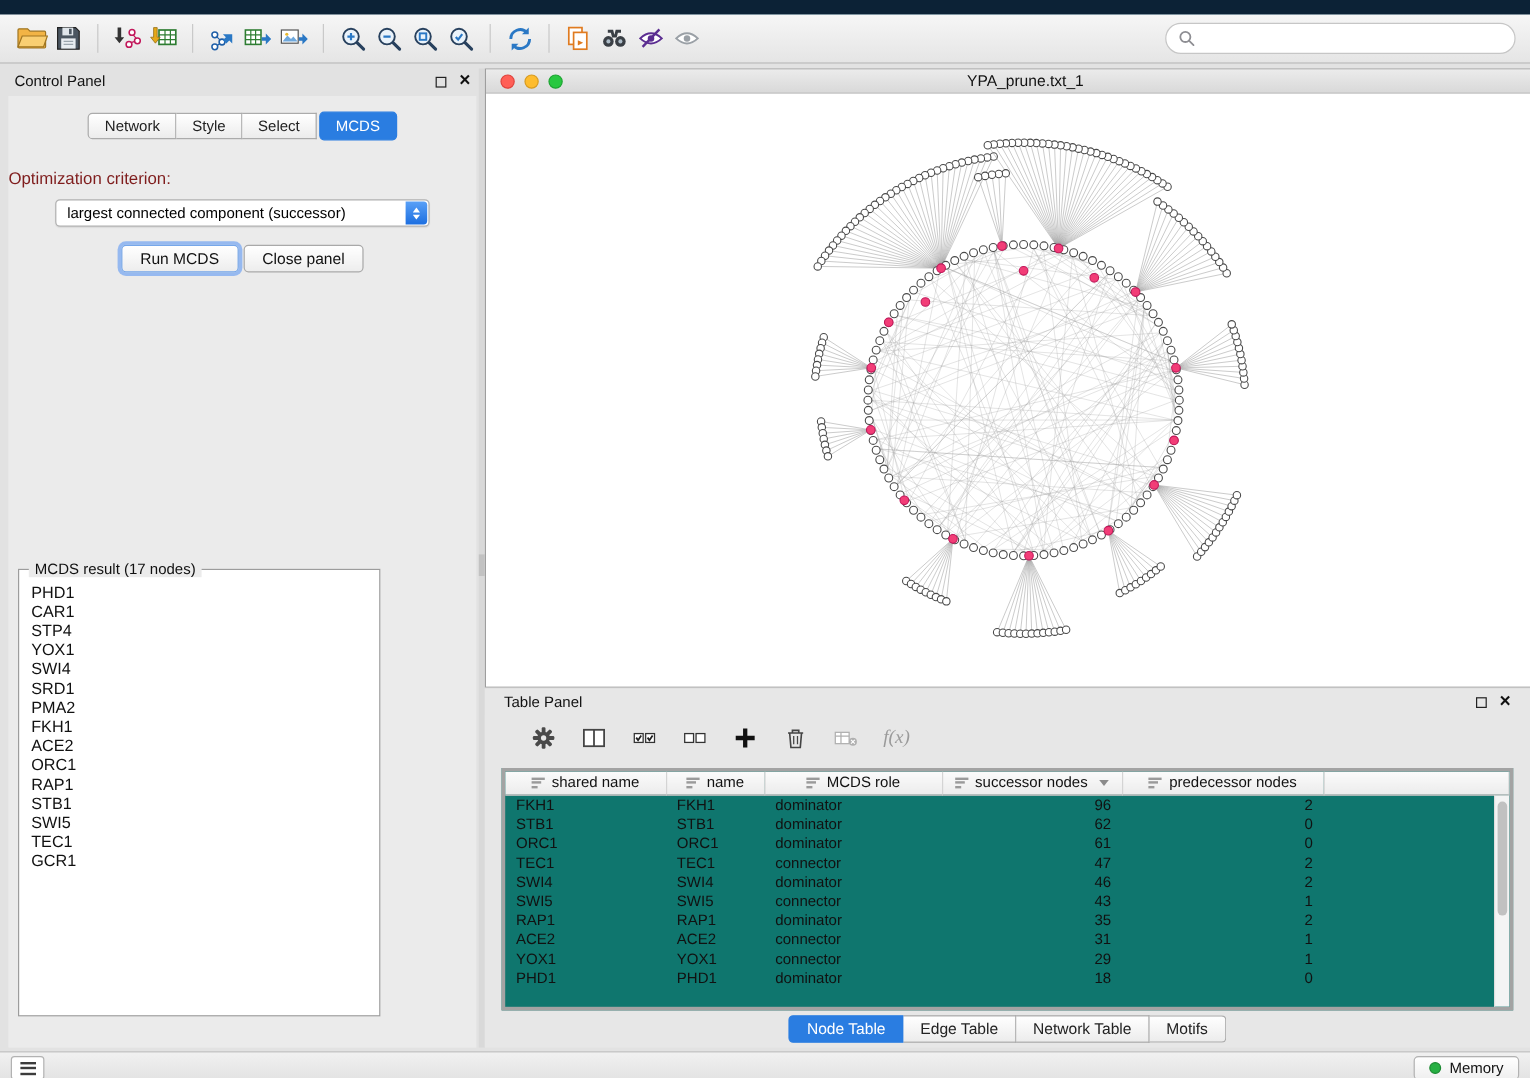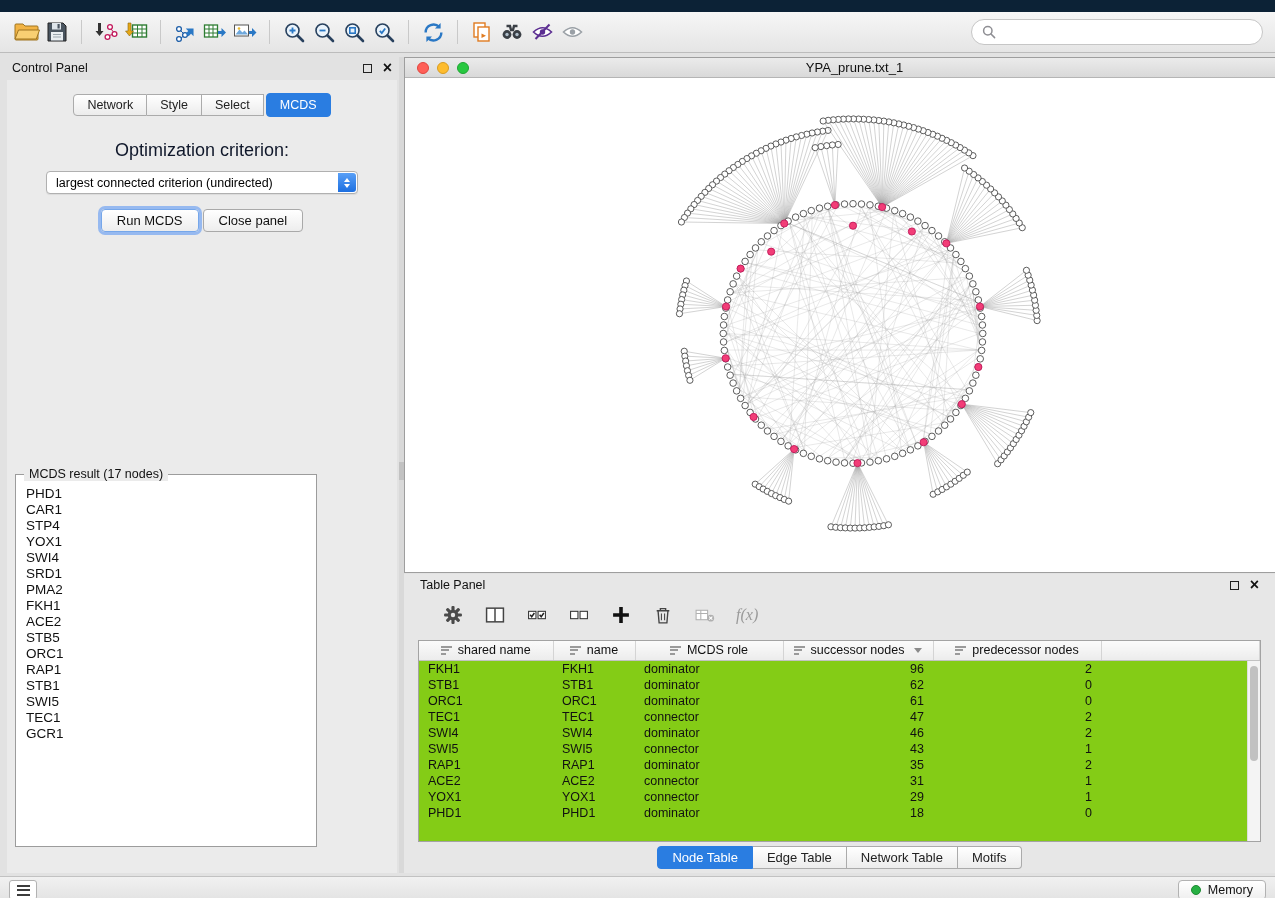--- a/index.html
+++ b/index.html
@@ -24,21 +24,21 @@
   .panel-titlebar { height:22px; display:flex; align-items:center; padding:0 7px; font-size:12.5px; color:#111; }
   .win-btns { margin-left:auto; display:flex; gap:11px; align-items:center; }
   .btn-restore { width:9px; height:9px; border:1.5px solid #222; background:transparent; }
   .btn-close { font-size:16px; font-weight:700; color:#111; line-height:10px; }
   .cp-body { position:absolute; left:2px; top:23px; right:2px; bottom:0; background:#ebebeb; }
   .cp-tabs { display:flex; justify-content:center; align-items:center; padding-top:13px; }
   .cp-tab { font-size:12.5px; color:#222; padding:3px 13px; background:linear-gradient(#fff,#ececec);
             border:1px solid #ababab; border-left:none; }
   .cp-tab:first-child { border-left:1px solid #ababab; border-radius:4px 0 0 4px; }
   .cp-tab.active { background:#2a7de1; color:#fff; border:1px solid #2a7de1; border-radius:4px; margin-left:2px; padding:4px 13px; }
-  .opt-label { text-align:center; margin-top:23px; font-size:18px; color:#0f172a; }
+  .opt-label { text-align:left; margin-top:23px; font-size:14px; color:#7f1d1d; }
   .select { margin:10px auto 0; width:312px; height:23px; background:#fff; border:1px solid #b0b0b0;
             border-radius:4px; position:relative; display:flex; align-items:center; padding-left:9px;
             font-size:12.5px; box-shadow:0 1px 1px rgba(0,0,0,.07); }
   .select .spin { position:absolute; right:1px; top:1px; bottom:1px; width:18px;
                   background:linear-gradient(#59a0f7,#1d6fe0); border-radius:0 3px 3px 0;
                   display:flex; flex-direction:column; align-items:center; justify-content:center; gap:2px; }
   .tri-up { width:0; height:0; border-left:3.5px solid transparent; border-right:3.5px solid transparent; border-bottom:4px solid #fff; }
   .tri-dn { width:0; height:0; border-left:3.5px solid transparent; border-right:3.5px solid transparent; border-top:4px solid #fff; }
   .btn-row { display:flex; justify-content:center; gap:4px; margin-top:15px; }
   .mac-btn { font-size:13px; color:#111; padding:3px 15px; background:linear-gradient(#ffffff,#ededed);
@@ -62,21 +62,21 @@
   .net-title { margin:0 auto; font-size:13px; color:#111; }
   .net-canvas { position:absolute; left:0; top:21px; right:0; bottom:0; background:#fff; }
   .net-canvas svg { display:block; width:100%; height:100%; }
 
   
   .table-panel { position:absolute; left:404px; top:562px; width:871px; height:299px; background:#e7e7e7; }
   .tp-titlebar { height:22px; display:flex; align-items:center; padding:0 16px 0 16px; font-size:12.5px; color:#111; }
   .tp-toolbar { height:38px; display:flex; align-items:center; gap:20px; padding:0 38px; background:#e7e7e7; }
   .tp-icon { width:22px; height:22px; display:flex; align-items:center; justify-content:center; }
   .fx-label { font-family:"Liberation Serif",serif; font-style:italic; font-size:16px; color:#9a9a9a; }
-  .table-wrap { position:absolute; left:14px; right:14px; top:66px; bottom:31px; background:#84cc16; border:1px solid #a3a3a3; overflow:hidden; }
+  .table-wrap { position:absolute; left:14px; right:14px; top:66px; bottom:31px; background:#0f766e; border:3px solid #a3a3a3; overflow:hidden; }
   table.data { border-collapse:collapse; width:100%; font-size:12.5px; table-layout:fixed; color:#111; }
   table.data thead th { background:linear-gradient(#fbfbfb,#ececec); border-right:1px solid #d4d4d4;
                         border-bottom:1px solid #c2c2c2; font-weight:normal; height:19px; padding:0 5px; }
   .th-inner { display:flex; align-items:center; gap:6px; justify-content:center; }
   .sort-icon { flex:0 0 11px; width:11px; height:9px; background:
       linear-gradient(#9a9a9a,#9a9a9a) 0 0/11px 2px no-repeat,
       linear-gradient(#9a9a9a,#9a9a9a) 0 3.5px/8px 2px no-repeat,
       linear-gradient(#9a9a9a,#9a9a9a) 0 7px/5px 2px no-repeat; }
   .hdr-chev { width:0; height:0; border-left:4px solid transparent; border-right:4px solid transparent;
               border-top:5px solid #8a8a8a; margin-left:4px; }
@@ -258,21 +258,21 @@
     </div>
     <div class="cp-body">
       <div class="cp-tabs">
         <span class="cp-tab">Network</span>
         <span class="cp-tab">Style</span>
         <span class="cp-tab">Select</span>
         <span class="cp-tab active">MCDS</span>
       </div>
       <div class="opt-label">Optimization criterion:</div>
       <div class="select">
-        <span>largest connected criterion (undirected)</span>
+        <span>largest connected component (successor)</span>
         <span class="spin">
               <span class="tri-up"></span>
               <span class="tri-dn"></span>
             </span>
       </div>
       <div class="btn-row">
         <button class="mac-btn focus">Run MCDS</button>
         <button class="mac-btn">Close panel</button>
       </div>
       <div class="mcds-box">
@@ -281,21 +281,20 @@
 
         <div>PHD1</div>
               <div>CAR1</div>
               <div>STP4</div>
               <div>YOX1</div>
               <div>SWI4</div>
               <div>SRD1</div>
               <div>PMA2</div>
               <div>FKH1</div>
               <div>ACE2</div>
-              <div>STB5</div>
               <div>ORC1</div>
               <div>RAP1</div>
               <div>STB1</div>
               <div>SWI5</div>
               <div>TEC1</div>
               <div>GCR1</div>
             </div>
       </div>
     </div>
   </section>

